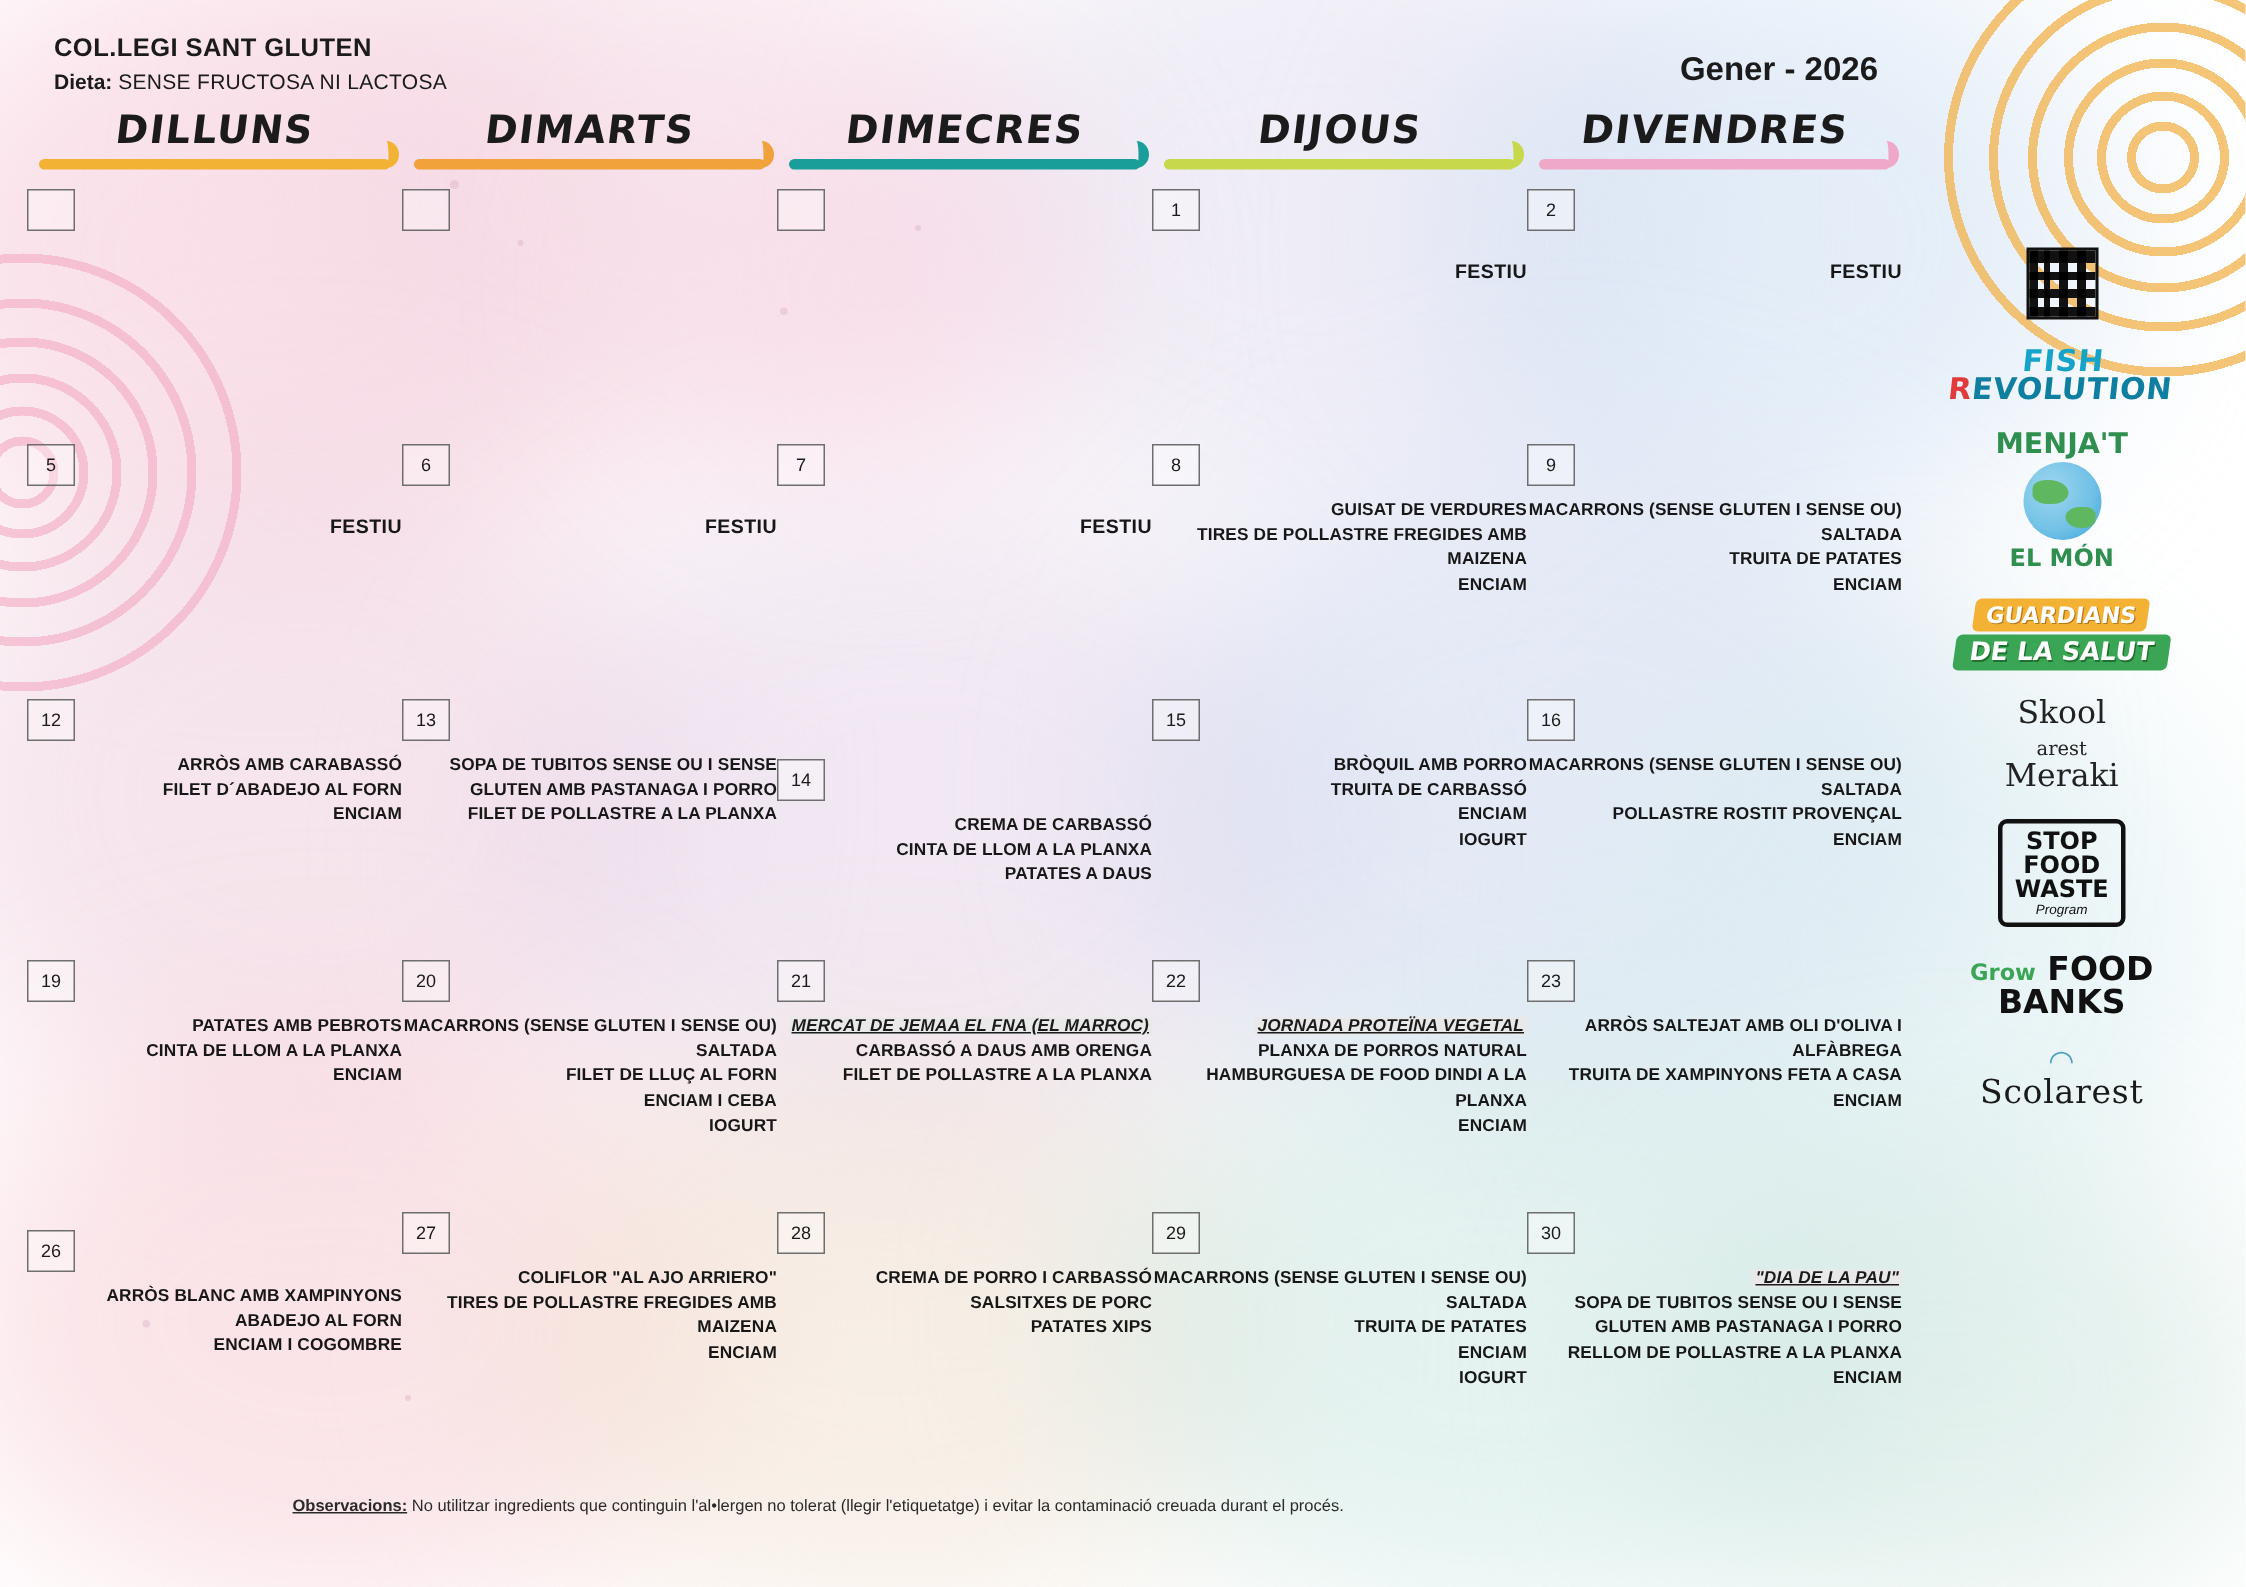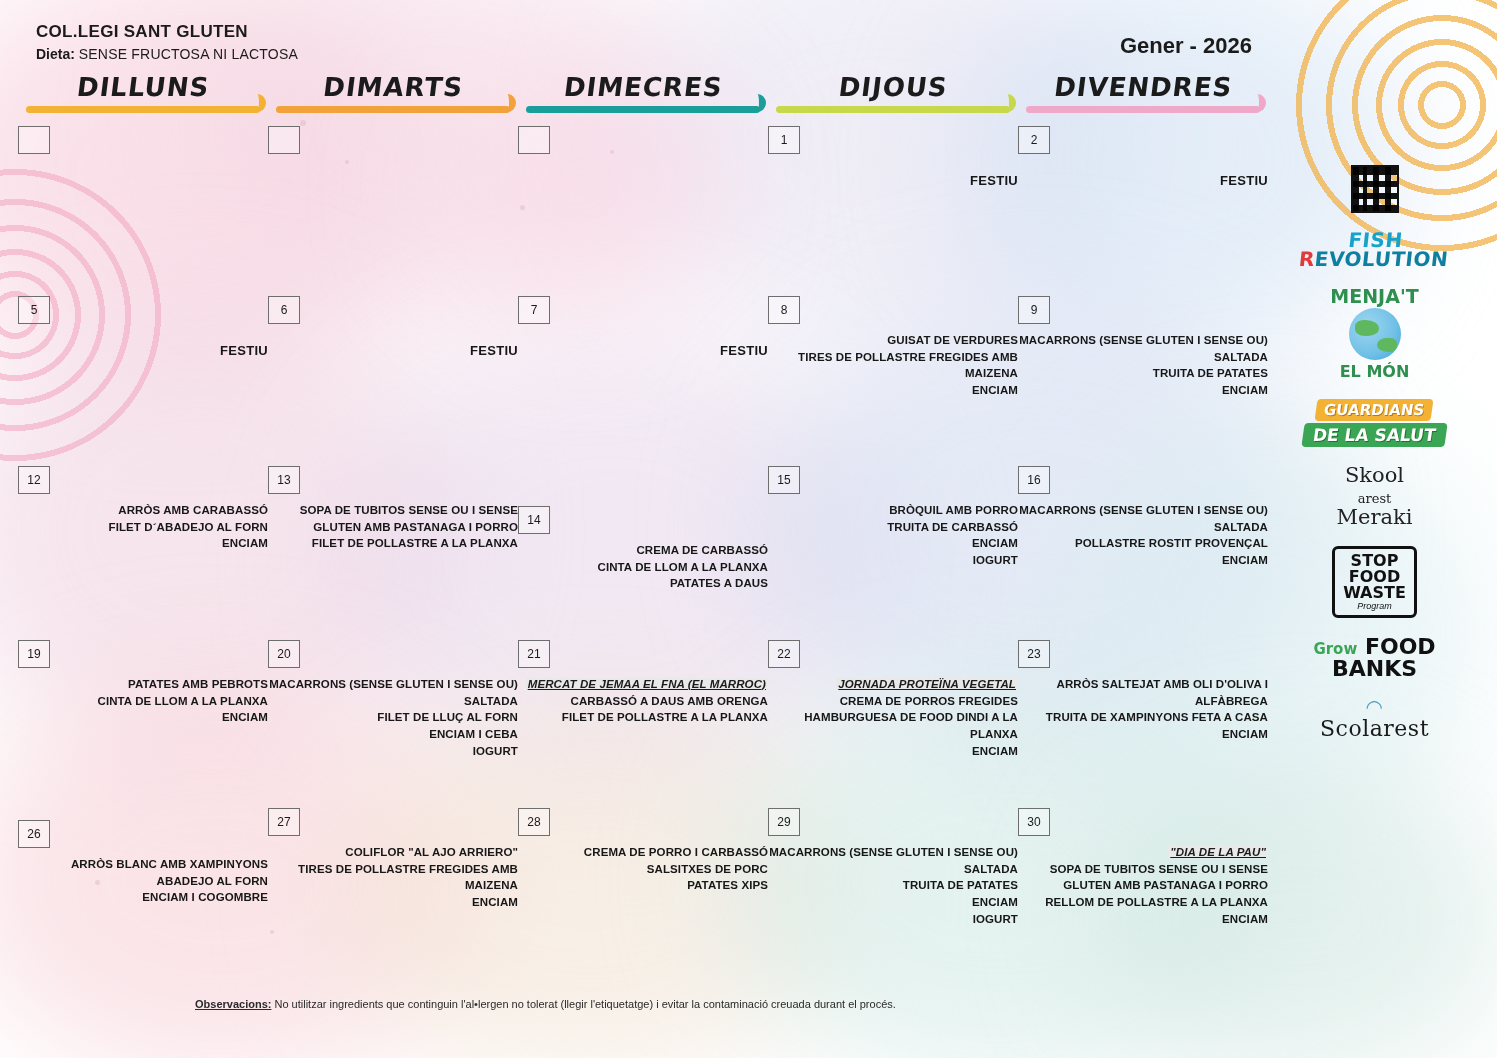--- a/index.html
+++ b/index.html
@@ -287,21 +287,21 @@
         <div class="menu">
           <div><span class="tag">MERCAT DE JEMAA EL FNA (EL MARROC)</span></div>
           <span class="line">CARBASSÓ A DAUS AMB ORENGA</span>
           <span class="line">FILET DE POLLASTRE A LA PLANXA</span>
         </div>
       </div>
       <div class="cell" style="left: 768px; top: 640px;">
         <div class="daynum">22</div>
         <div class="menu">
           <div><span class="tag">JORNADA PROTEÏNA VEGETAL</span></div>
-          <span class="line">CREMA DE PORROS FREGIDES</span>
+          <span class="line">PLANXA DE PORROS NATURAL</span>
           <span class="line">HAMBURGUESA DE FOOD DINDI A LA PLANXA</span>
           <span class="line">ENCIAM</span>
         </div>
       </div>
       <div class="cell" style="left: 1018px; top: 640px;">
         <div class="daynum">23</div>
         <div class="menu">
           <span class="line">ARRÒS SALTEJAT AMB OLI D'OLIVA I ALFÀBREGA</span>
           <span class="line">TRUITA DE XAMPINYONS FETA A CASA</span>
           <span class="line">ENCIAM</span>

